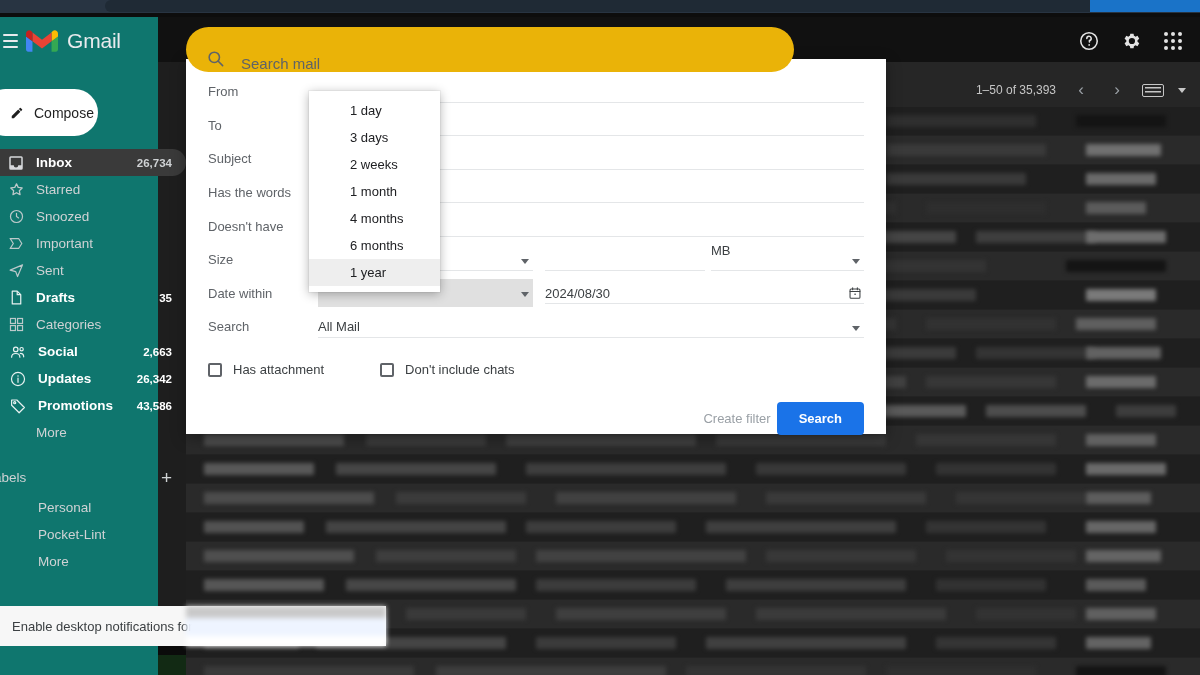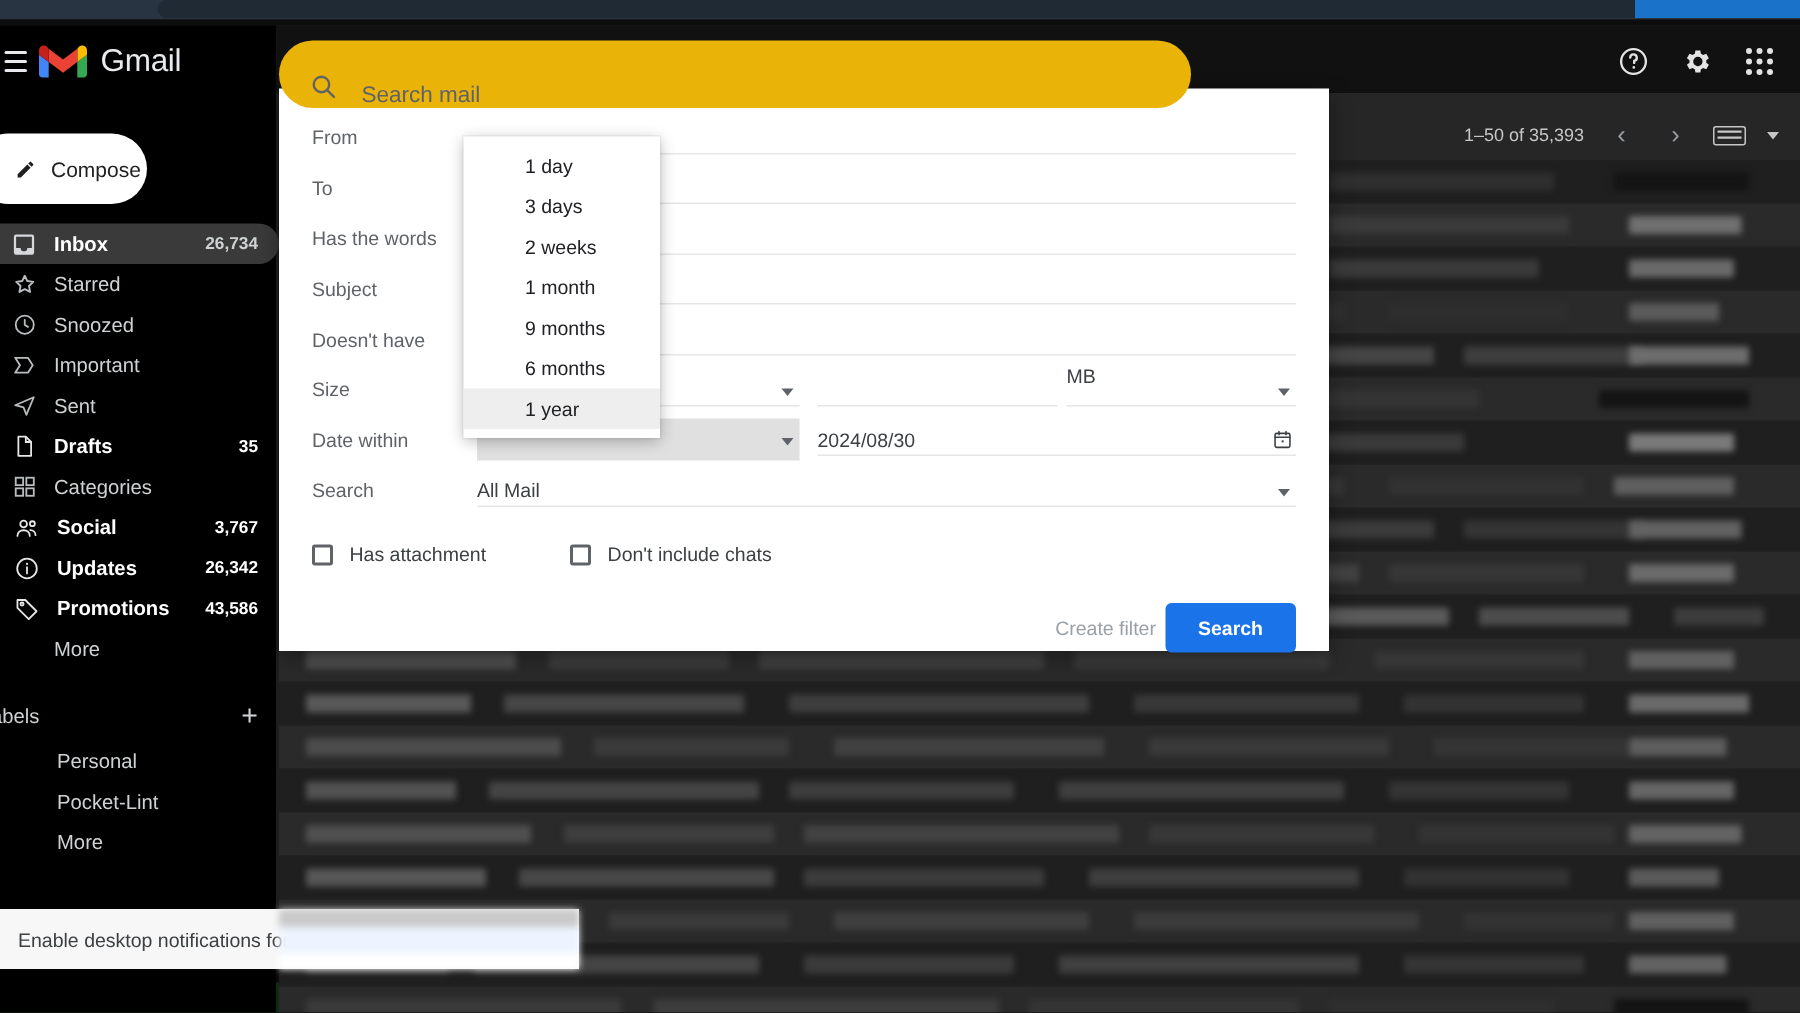--- a/index.html
+++ b/index.html
@@ -33,22 +33,22 @@
   .bg-topbar { position:absolute; left:0; top:0; width:1200px; height:45px; background:#111111; }
   .bg-toolbar { position:absolute; left:186px; top:45px; width:1014px; height:45px; background:#262626; }
   .bg-rows { position:absolute; left:186px; top:90px; width:1014px; height:568px; }
   .bg-row { position:relative; height:29px; width:100%; border-bottom:1px solid #232323; }
   .bg-row.dark { background:#1f1f1f; }
   .bg-row.light { background:#2a2a2a; }
   .blk { position:absolute; top:8px; height:12px; border-radius:1px; filter: blur(2.2px); }
 
   
   .nav {
-    position:absolute; left:0; top:17px; width:184px; height:658px;
-    background:#000000; z-index:5;
+    position:absolute; left:0; top:17px; width:158px; height:658px;
+    background:#0f766e; z-index:5;
   }
   .nav-header { height:47px; display:flex; align-items:center; padding-left:0px; }
   .hamburger { width:26px; margin-left:-6px; display:flex; flex-direction:column; gap:4px; align-items:flex-end; padding-right:2px;}
   .hamburger span { display:block; width:15px; height:2px; background:#e8eaed; border-radius:1px;}
   .gmail-logo { display:flex; align-items:center; gap:9px; margin-left:6px; }
   .gmail-mark { width:32px; height:24px; }
   .gmail-word { color:#e8eaed; font-size:21px; letter-spacing:-0.2px; }
 
   .compose {
     position:absolute; left:-18px; top:72px;
@@ -485,21 +485,21 @@
         <div class="nav-item bold indent">
           <span class="nav-ico">
             <svg width="18" height="18" viewBox="0 0 24 24" fill="none" stroke="#ffffff" stroke-width="1.6">
               <circle cx="9" cy="8.5" r="3"></circle>
               <path d="M3.5 19c0-3 2.5-5 5.5-5s5.5 2 5.5 5" stroke-linecap="round"></path>
               <circle cx="16.8" cy="8.2" r="2.2"></circle>
               <path d="M15 13.8c2.6.1 4.6 2 4.6 4.6" stroke-linecap="round"></path>
             </svg>
           </span>
           <span class="nav-label">Social</span>
-          <span class="nav-count">3,767</span>
+          <span class="nav-count">2,663</span>
         </div>
         <div class="nav-item bold indent">
           <span class="nav-ico">
             <svg width="18" height="18" viewBox="0 0 24 24" fill="none" stroke="#ffffff" stroke-width="1.6">
               <circle cx="12" cy="12" r="8.7"></circle>
               <path d="M12 10.8v5.6" stroke-linecap="round"></path>
               <circle cx="12" cy="7.9" r="1" fill="#ffffff" stroke="none"></circle>
             </svg>
           </span>
           <span class="nav-label">Updates</span>
@@ -560,28 +560,28 @@
           </div>
         </div>
         <div class="frow">
           <div class="flabel">To</div>
           <div class="fctrl">
             <span style="font-size:13px;color:#3c4043"></span>
             <div class="underline"></div>
           </div>
         </div>
         <div class="frow">
-          <div class="flabel">Has the words</div>
+          <div class="flabel">Subject</div>
           <div class="fctrl">
             <span style="font-size:13px;color:#3c4043"></span>
             <div class="underline"></div>
           </div>
         </div>
         <div class="frow">
-          <div class="flabel">Subject</div>
+          <div class="flabel">Has the words</div>
           <div class="fctrl">
             <span style="font-size:13px;color:#3c4043"></span>
             <div class="underline"></div>
           </div>
         </div>
         <div class="frow">
           <div class="flabel">Doesn't have</div>
           <div class="fctrl">
             <span style="font-size:13px;color:#3c4043"></span>
             <div class="underline"></div>
@@ -660,21 +660,21 @@
       <span class="create-filter">Create filter</span>
       <span class="btn-search">Search</span>
     </div>
   </div>
 
   <div class="dropdown" id="ddList">
       <div class="dd-item">1 day</div>
       <div class="dd-item">3 days</div>
       <div class="dd-item">2 weeks</div>
       <div class="dd-item">1 month</div>
-      <div class="dd-item">9 months</div>
+      <div class="dd-item">4 months</div>
       <div class="dd-item">6 months</div>
       <div class="dd-item selected">1 year</div>
     </div>
 
   <div class="notif">
     <span class="notif-text">Enable desktop notifications for G</span>
     <div class="notif-blur"></div>
   </div>
   <div class="bottom-dark"></div>
   <div class="bottom-green"></div>

